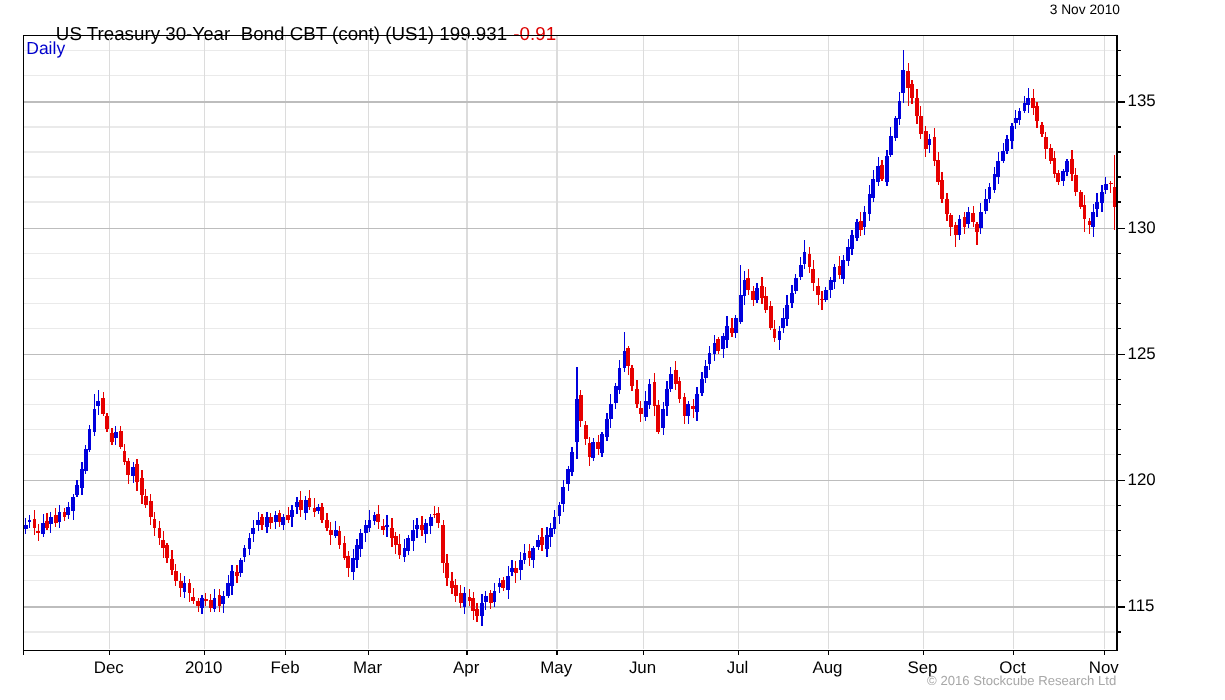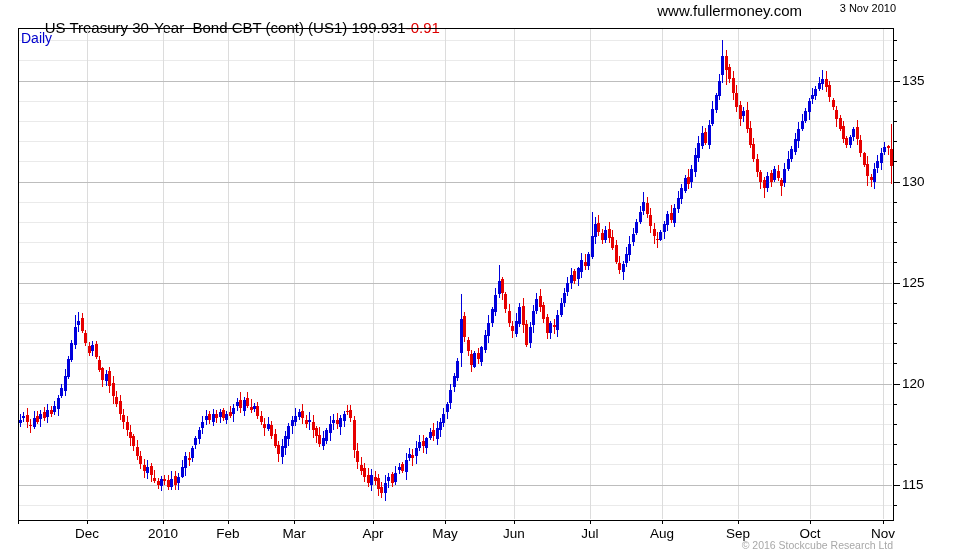--- a/index.html
+++ b/index.html
@@ -4,35 +4,34 @@
 <style>
   html,body{margin:0;padding:0;background:#ffffff;}
   #screen{
     position:relative;width:980px;height:560px;background:#ffffff;
     font-family:"Liberation Sans", sans-serif;overflow:hidden;
   }
   .hdr-title{
     position:absolute;left:28px;top:2px;font-size:15px;color:#000;
     white-space:pre;letter-spacing:0px;
   }
-  .hdr-change{color:#dd0000;}
+  .hdr-change{color:#dd0000;margin-left:5px;}
   .hdr-site{position:absolute;top:2px;right:178px;font-size:15px;color:#000;white-space:pre;}
   .hdr-date{position:absolute;top:2px;right:84px;font-size:11px;color:#000;white-space:pre;}
   .freq-label{position:absolute;left:21px;top:30px;font-size:14px;color:#0000cc;text-align:center;}
   .copyright{position:absolute;top:539px;right:87px;font-size:10.5px;color:#a8a8a8;}
   svg{position:absolute;left:0;top:0;}
 </style>
 </head>
 <body>
 
 <div id="screen">
   <div class="hdr-title">
     <span>US Treasury 30-Year  Bond CBT (cont) (US1) 199.931</span><span class="hdr-change">-0.91</span>
   </div>
-  <div class="hdr-site">www.fullermoney.com</div>
   <div class="hdr-date">3 Nov 2010</div>
 
   <svg id="chart" width="980" height="560">
       <g shape-rendering="crispEdges">
         <line x1="19" y1="505.5" x2="892" y2="505.5" stroke="#eaeaea" stroke-width="1"></line>
         <line x1="19" y1="464.5" x2="892" y2="464.5" stroke="#eaeaea" stroke-width="1"></line>
         <line x1="19" y1="444.5" x2="892" y2="444.5" stroke="#eaeaea" stroke-width="1"></line>
         <line x1="19" y1="424.5" x2="892" y2="424.5" stroke="#eaeaea" stroke-width="1"></line>
         <line x1="19" y1="404.5" x2="892" y2="404.5" stroke="#eaeaea" stroke-width="1"></line>
         <line x1="19" y1="363.5" x2="892" y2="363.5" stroke="#eaeaea" stroke-width="1"></line>

